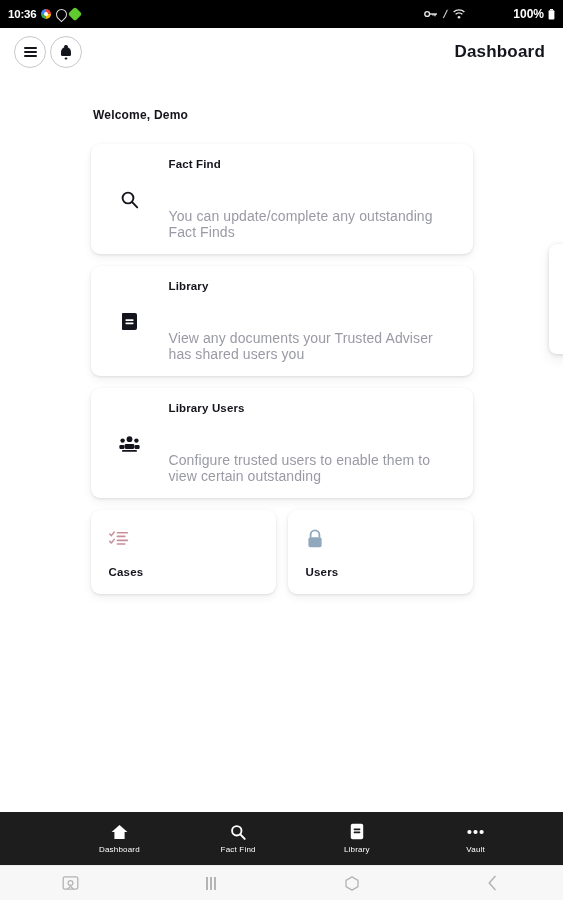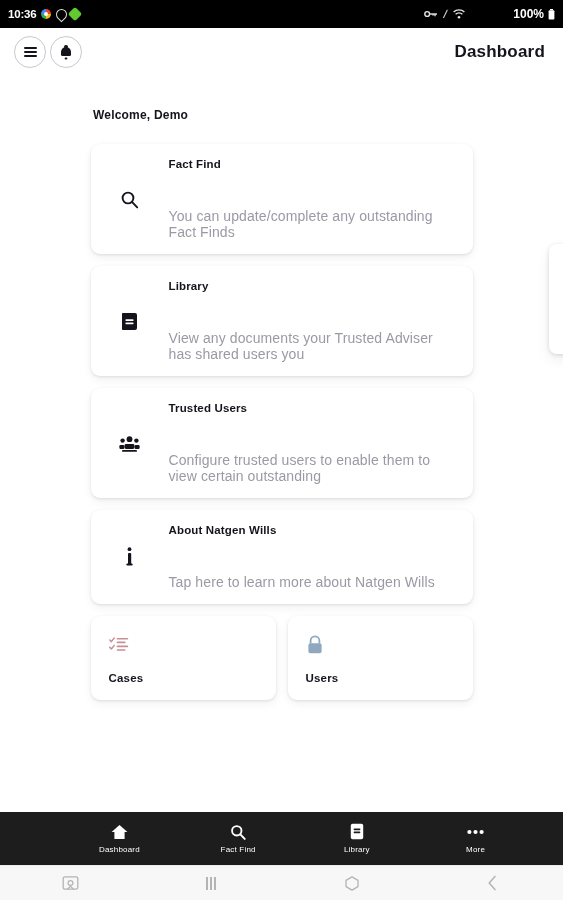--- a/index.html
+++ b/index.html
@@ -251,38 +251,25 @@
             <circle cx="10.5" cy="5.2" r="2.9" fill="#14141c"></circle>
             <circle cx="3.6" cy="6.6" r="2.2" fill="#14141c"></circle>
             <circle cx="17.4" cy="6.6" r="2.2" fill="#14141c"></circle>
             <rect x="5.6" y="10" width="9.8" height="5" rx="1.4" fill="#14141c"></rect>
             <rect x="0.4" y="11" width="5" height="4" rx="1.2" fill="#14141c"></rect>
             <rect x="15.6" y="11" width="5" height="4" rx="1.2" fill="#14141c"></rect>
             <rect x="3" y="16" width="15" height="1.8" rx="0.9" fill="#14141c"></rect>
           </svg>
         </div>
         <div class="card-text">
-          <div class="card-title">Trusted Users</div>
+          <div class="card-title">Library Users</div>
           <div class="card-sub">Configure trusted users to enable them to view certain outstanding</div>
         </div>
       </div>
 
-      <div class="card">
-        <div class="card-icon">
-          <svg width="9" height="20" viewBox="0 0 9 20">
-            <circle cx="4.5" cy="2.2" r="1.9" fill="#14141c"></circle>
-            <rect x="3" y="6" width="3.2" height="12" rx="1" fill="#14141c"></rect>
-            <rect x="1.3" y="16.4" width="6.4" height="2.2" rx="1" fill="#14141c"></rect>
-          </svg>
-        </div>
-        <div class="card-text">
-          <div class="card-title">About Natgen Wills</div>
-          <div class="card-sub">Tap here to learn more about Natgen Wills</div>
-        </div>
-      </div>
 
       <div class="row2">
         <div class="tile">
           <div class="tile-icon">
             <svg width="20" height="18" viewBox="0 0 20 18">
               <path d="M0.8 4 L2.4 5.6 L5.2 2" stroke="#c79098" stroke-width="1.5" fill="none" stroke-linecap="round" stroke-linejoin="round"></path>
               <path d="M0.8 11.4 L2.4 13 L5.2 9.4" stroke="#c79098" stroke-width="1.5" fill="none" stroke-linecap="round" stroke-linejoin="round"></path>
               <rect x="7.6" y="2" width="11.6" height="1.6" rx="0.8" fill="#c79098"></rect>
               <rect x="7.6" y="5.6" width="9" height="1.6" rx="0.8" fill="#c79098"></rect>
               <rect x="7.6" y="9.6" width="11.6" height="1.6" rx="0.8" fill="#c79098"></rect>
@@ -336,21 +323,21 @@
       <span class="nav-label">Library</span>
     </div>
     <div class="nav-item">
       <span class="nav-ico">
         <svg width="17" height="6" viewBox="0 0 17 6">
           <circle cx="2.4" cy="3" r="2.1" fill="#ffffff"></circle>
           <circle cx="8.5" cy="3" r="2.1" fill="#ffffff"></circle>
           <circle cx="14.6" cy="3" r="2.1" fill="#ffffff"></circle>
         </svg>
       </span>
-      <span class="nav-label">More</span>
+      <span class="nav-label">Vault</span>
     </div>
   </div>
 
   <div class="sysnav">
     <div class="sys-btn">
       <svg width="17" height="17" viewBox="0 0 17 17">
         <rect x="1.2" y="1.8" width="14.6" height="12.4" rx="1.8" stroke="#b4b4b4" stroke-width="1.3" fill="none"></rect>
         <circle cx="8.5" cy="8" r="2.4" stroke="#b4b4b4" stroke-width="1.2" fill="none"></circle>
         <path d="M5.4 14.2 L8.5 11.4 L11.6 14.2" stroke="#b4b4b4" stroke-width="1.2" fill="none"></path>
       </svg>

